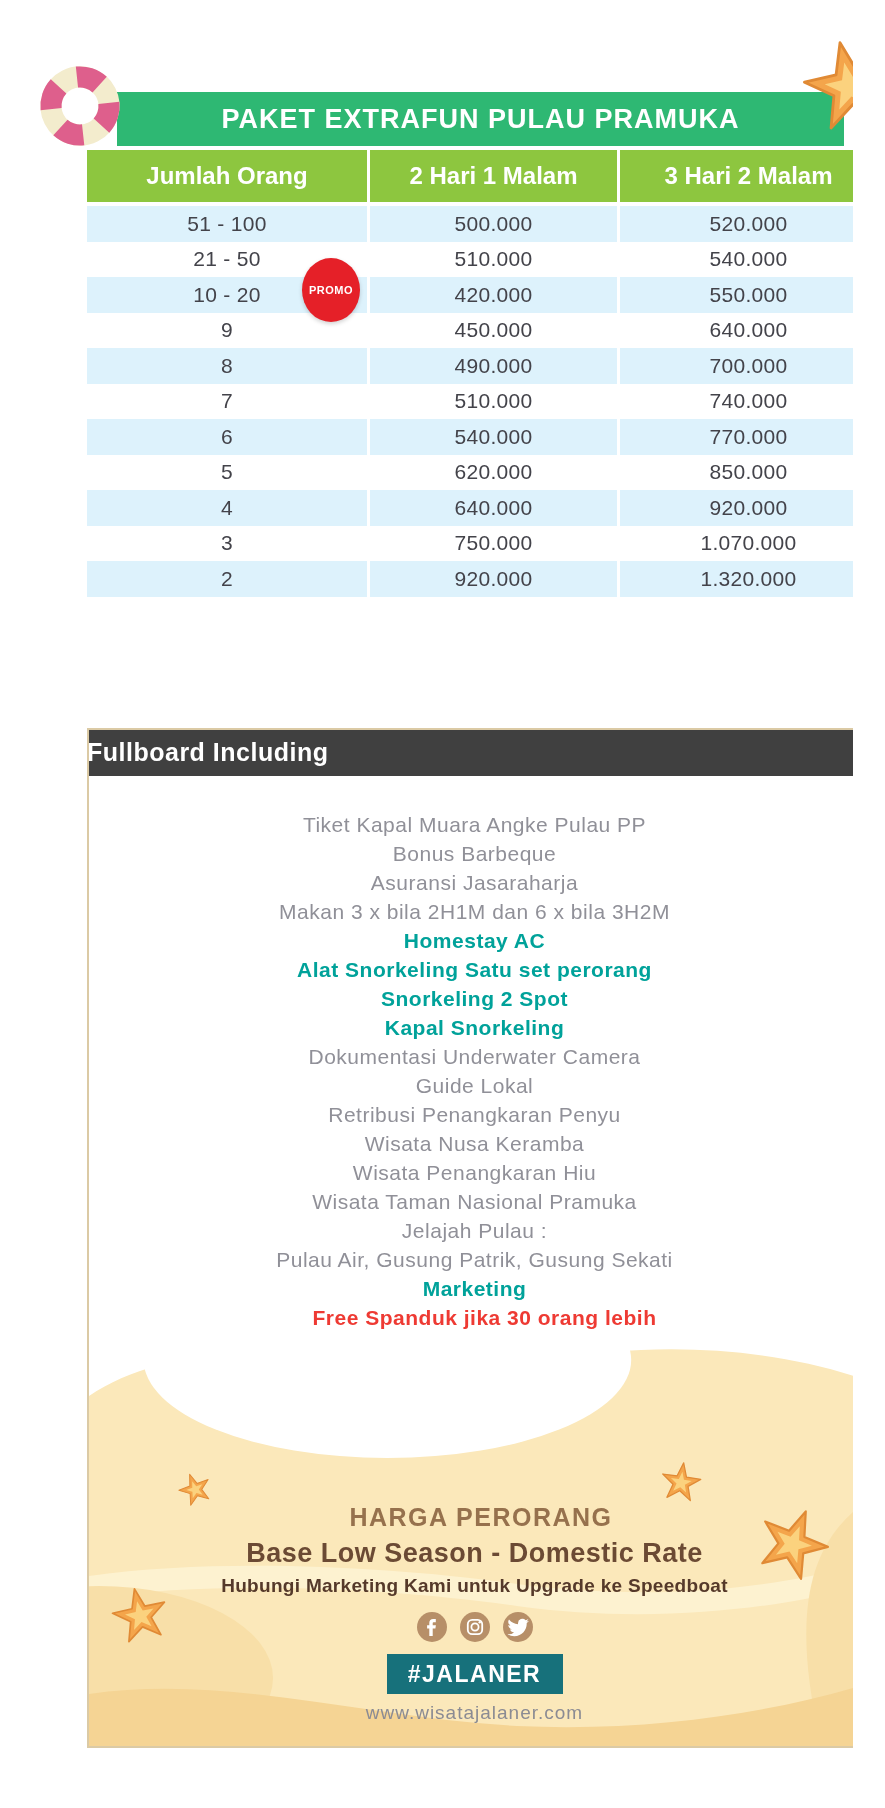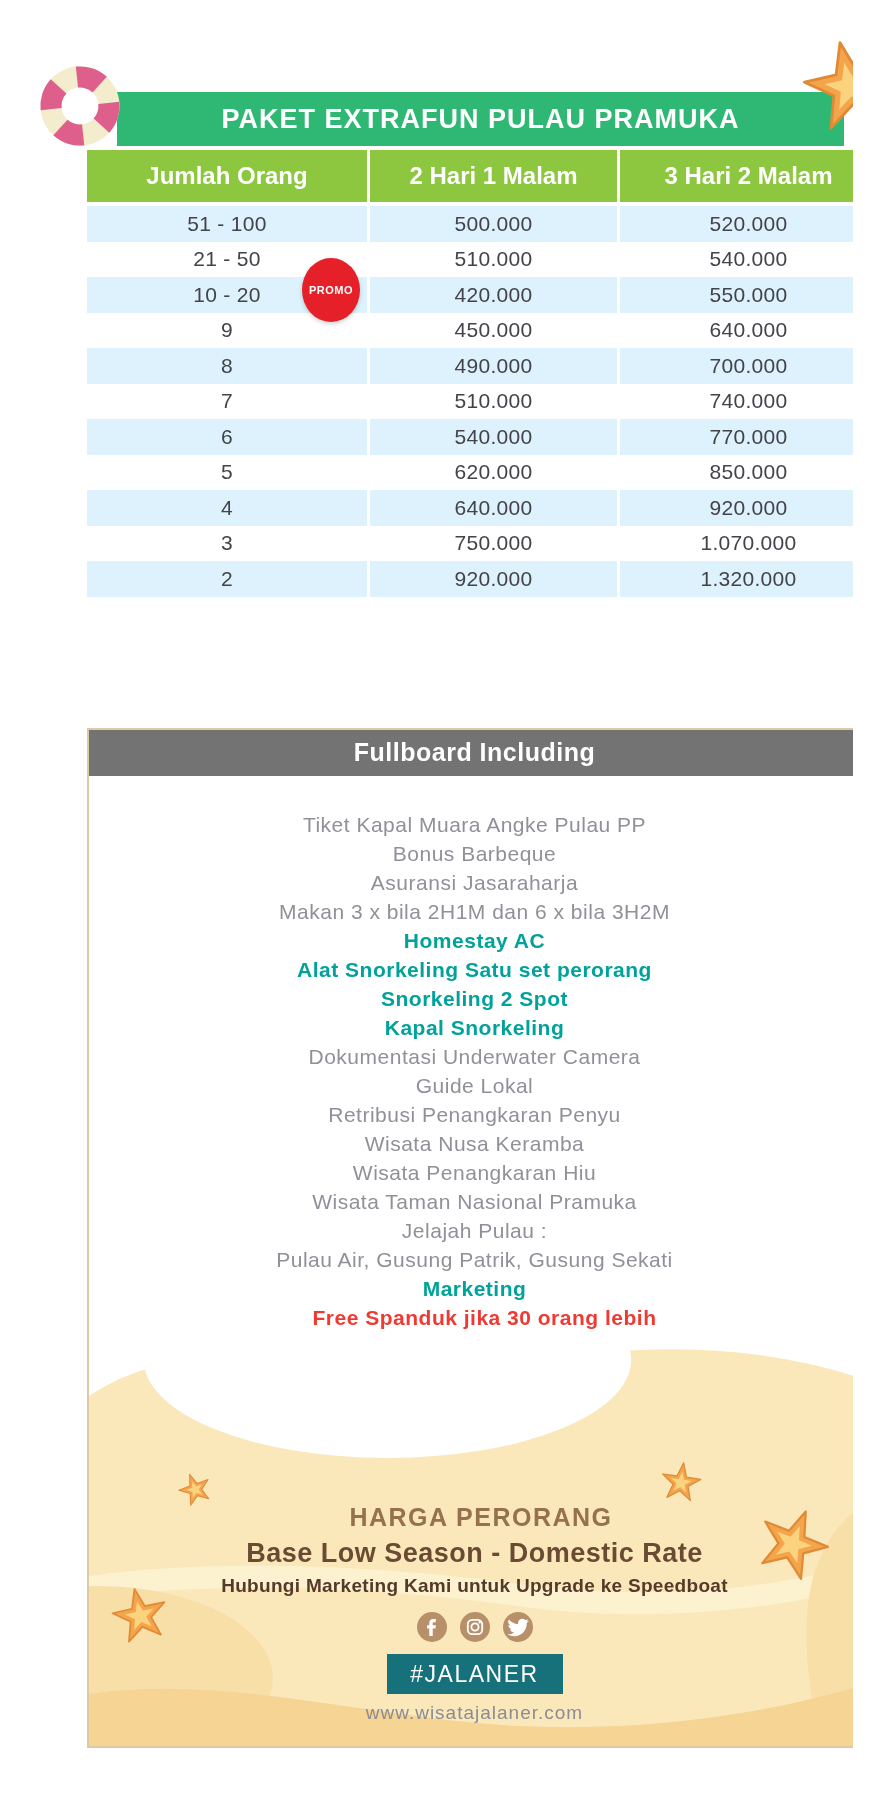--- a/index.html
+++ b/index.html
@@ -33,22 +33,22 @@
     background:#e52028;color:#ffffff;font-weight:bold;font-size:11px;letter-spacing:0.5px;
     display:flex;align-items:center;justify-content:center;z-index:5;
     box-shadow:0 2px 4px rgba(0,0,0,0.18);
   }
   
   .card{
     position:absolute;left:55px;top:728px;width:775px;height:1020px;
     background:#ffffff;border:2px solid #dbcaa5;box-sizing:border-box;overflow:hidden;
   }
   .card-banner{
-    position:absolute;left:-2px;top:-2px;right:-2px;height:48px;background:#737373;
-    display:flex;align-items:center;justify-content:center;z-index:3;
+    position:absolute;left:-2px;top:-2px;right:-2px;height:48px;background:#404040;
+    display:flex;align-items:center;z-index:3;
   }
   .card-banner span{color:#ffffff;font-weight:bold;font-size:25px;letter-spacing:0.5px;}
   .fb-list{position:absolute;left:0;right:0;top:80px;text-align:center;z-index:2;}
   .fb-item{height:29px;line-height:29px;font-size:21px;letter-spacing:0.5px;}
   .fb-item.gray{color:#909098;}
   .fb-item.teal{color:#00a29a;font-weight:bold;}
   .fb-item.red{color:#ee3a33;font-weight:bold;padding-left:20px;}
   
   .sand{position:absolute;left:0;right:0;bottom:0;height:420px;z-index:0;}
   .sand svg{display:block;width:100%;height:100%;}
@@ -59,21 +59,21 @@
   .season{top:808px;font-size:27px;font-weight:bold;color:#6b4a34;letter-spacing:0.5px;}
   .contact{top:845px;font-size:19px;font-weight:bold;color:#55392a;letter-spacing:0.3px;}
   .social{top:882px;display:flex;justify-content:center;gap:13px;}
   .social-circle{width:30px;height:30px;border-radius:50%;background:#b78f68;
       display:flex;align-items:center;justify-content:center;}
   .badge{
     top:924px;left:50%;right:auto;transform:translateX(-50%);
     width:176px;height:40px;background:#17717b;
     display:flex;align-items:center;justify-content:center;
   }
-  .badge span{color:#ffffff;font-weight:normal;font-size:23px;letter-spacing:1.5px;}
+  .badge span{color:#ffffff;font-weight:bold;font-size:23px;letter-spacing:1.5px;}
   .website{top:972px;font-size:19px;color:#8b8b93;letter-spacing:1px;}
 </style>
 </head>
 <body>
 
 <svg width="0" height="0" style="position:absolute">
   <defs>
     <g id="star-shape">
       <polygon points="50,4 61.2,36.6 95.7,37.2 68.1,57.9 78.2,90.8 50,71 21.8,90.8 31.9,57.9 4.3,37.2 38.8,36.6" fill="#f4a54b" stroke="#e08a35" stroke-width="3" stroke-linejoin="round"></polygon>
       <polygon points="50,25.6 56.2,43.5 75.1,43.9 60,55.2 65.5,73.3 50,62.5 34.5,73.3 40,55.2 24.9,43.9 43.8,43.5" fill="#fbd27e"></polygon>

